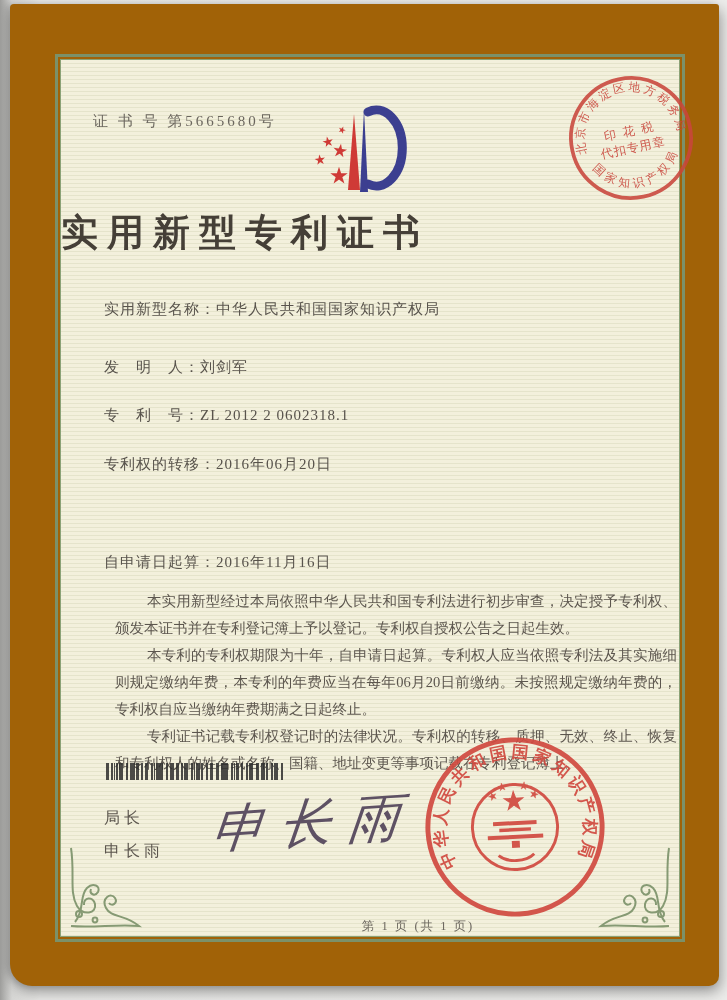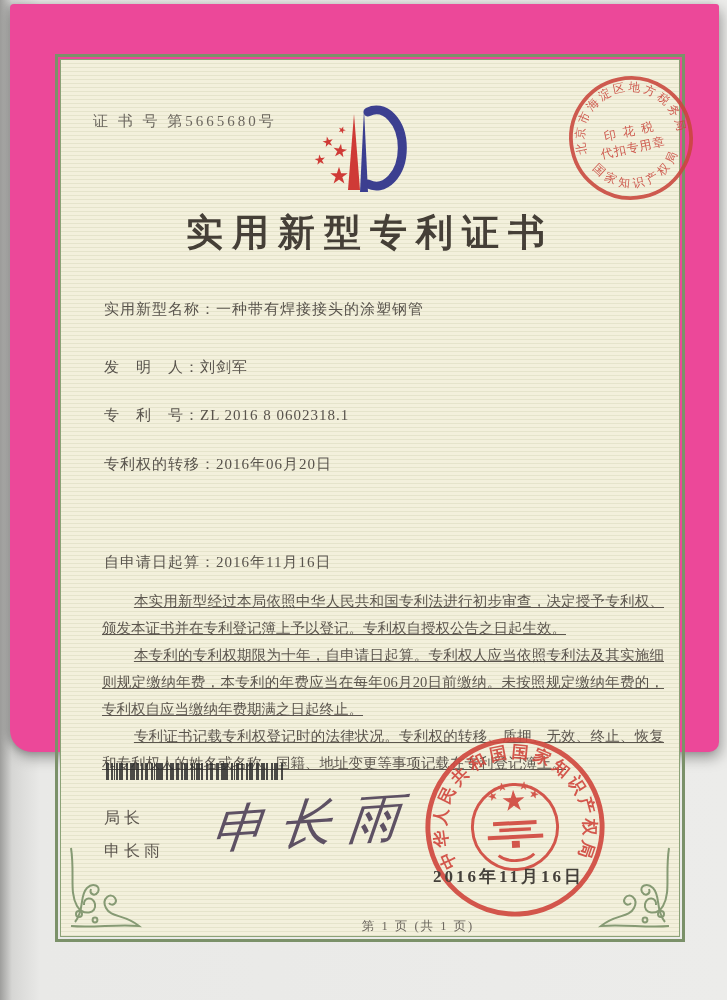--- a/index.html
+++ b/index.html
@@ -2,22 +2,22 @@
 <html><head>
 <meta charset="utf-8">
 <style>
   html,body{margin:0;padding:0;}
   body{
     width:727px;height:1000px;position:relative;overflow:hidden;
     background:linear-gradient(90deg,#9e9e9c 0,#d6d6d4 12px,#e9e9e7 40px,#ececea 100%);
     font-family:"Liberation Serif","DejaVu Serif",serif;
   }
   .page{
-    position:absolute;left:10px;top:4px;width:709px;height:748px;
-    background:#ec4899;
+    position:absolute;left:10px;top:4px;width:709px;height:982px;
+    background:#a16207;
     border-radius:4px 3px 10px 22px;
     box-shadow:2px 6px 14px rgba(0,0,0,.35), -4px 0 6px rgba(0,0,0,.15);
   }
   .frame{
     position:absolute;left:45px;top:50px;width:624px;height:882px;
     border:3px solid #7b9169;
   }
   .frame-inner{
     position:absolute;left:2px;top:2px;right:2px;bottom:2px;
     border:1px solid #8ba277;
@@ -28,29 +28,29 @@
   .cert-no{
     position:absolute;left:32px;top:52px;font-size:15px;color:#6b665e;
     letter-spacing:3px;
   }
   .logo{position:absolute;left:235px;top:28px;width:140px;height:112px;}
   .tax-stamp{
     position:absolute;left:495px;top:3px;width:150px;height:150px;
     transform:rotate(-12deg);opacity:.88;
   }
   .title{
-    position:absolute;left:0;top:148px;width:100%;text-align:center;
+    position:absolute;left:0;top:148px;width:100%;
     font-size:37px;font-weight:bold;color:#453f37;letter-spacing:9px;
     font-family:"DejaVu Serif","Liberation Serif",serif;
   }
   .field{position:absolute;left:43px;font-size:15px;color:#58534c;letter-spacing:1px;}
   .f0{top:240px;} .f1{top:298px;} .f2{top:346px;} .f3{top:395px;} .f4{top:444px;} .f5{top:493px;}
   .body-text{
-    position:absolute;left:41px;top:528px;width:562px;
-    font-size:14.5px;line-height:27px;color:#5c564e;text-align:justify;text-decoration:underline;
+    position:absolute;left:54px;top:528px;width:562px;
+    font-size:14.5px;line-height:27px;color:#5c564e;text-align:justify;
   }
   .body-text p{margin:0;text-indent:2.2em;}
   .barcode{
     position:absolute;left:45px;top:703px;width:178px;height:17px;opacity:.85;
     background:
       repeating-linear-gradient(90deg,#2e2e2e 0 2px,rgba(0,0,0,0) 2px 5px),
       repeating-linear-gradient(90deg,#2e2e2e 0 1px,rgba(0,0,0,0) 1px 8px),
       repeating-linear-gradient(90deg,#2e2e2e 0 3px,rgba(0,0,0,0) 3px 13px);
   }
   .director-title{position:absolute;left:43px;top:748px;font-size:16px;color:#5c564e;letter-spacing:4px;text-align:center;}
@@ -114,23 +114,23 @@
         </text>
         <text font-size="12.5" fill="#c9463c" letter-spacing="4">
           <textPath href="#taxBottom" startOffset="50%" text-anchor="middle">国家知识产权局</textPath>
         </text>
         <text x="80" y="77" font-size="13" fill="#c9463c" text-anchor="middle" letter-spacing="2">印 花 税</text>
         <text x="80" y="95" font-size="13" fill="#c9463c" text-anchor="middle" letter-spacing="1">代扣专用章</text>
       </svg>
 
       <div class="title">实用新型专利证书</div>
 
-      <div class="field f0">实用新型名称：一种带有焊接接头的涂塑钢管</div>
+      <div class="field f0">实用新型名称：中华人民共和国国家知识产权局</div>
       <div class="field f1">发　明　人：刘剑军</div>
-      <div class="field f2">专　利　号：ZL 2016 8 0602318.1</div>
+      <div class="field f2">专　利　号：ZL 2012 2 0602318.1</div>
       <div class="field f3">专利权的转移：2016年06月20日</div>
       <div class="field f5">自申请日起算：2016年11月16日</div>
 
       <div class="body-text">
         <p>本实用新型经过本局依照中华人民共和国专利法进行初步审查，决定授予专利权、颁发本证书并在专利登记簿上予以登记。专利权自授权公告之日起生效。</p>
         <p>本专利的专利权期限为十年，自申请日起算。专利权人应当依照专利法及其实施细则规定缴纳年费，本专利的年费应当在每年06月20日前缴纳。未按照规定缴纳年费的，专利权自应当缴纳年费期满之日起终止。</p>
         <p>专利证书记载专利权登记时的法律状况。专利权的转移、质押、无效、终止、恢复和专利权人的姓名或名称、国籍、地址变更等事项记载在专利登记簿上。</p>
       </div>
 
       <div class="barcode"></div>
@@ -154,21 +154,20 @@
           <use href="#star" transform="translate(89,59) scale(0.42) rotate(-8)"></use>
           <use href="#star" transform="translate(111,59) scale(0.42) rotate(8)"></use>
           <use href="#star" transform="translate(121,68) scale(0.42) rotate(20)"></use>
           <rect x="78" y="94" width="44" height="4" stroke="none"></rect>
           <rect x="84" y="101" width="32" height="3.5" stroke="none"></rect>
           <rect x="72" y="108" width="56" height="4" stroke="none"></rect>
           <rect x="96" y="114" width="8" height="7" stroke="none"></rect>
           <path d="M82,128 A22,14 0 0 0 118,128" fill="none" stroke-width="3"></path>
         </g>
       </svg>
-      <div class="seal-date">2016年11月16日</div>
 
       <div class="footer">第 1 页 (共 1 页)</div>
 
       <svg class="ornament orn-left" viewBox="0 0 78 86">
         <g fill="none" stroke="#7b9169" stroke-width="2">
           <path d="M6,4 C10,30 4,48 12,62 C18,72 32,70 30,60 C28,52 18,53 19,61"></path>
           <path d="M6,82 C28,84 52,80 74,82 C60,70 46,74 41,64 C36,54 46,48 50,54 C53,59 47,63 44,59"></path>
           <path d="M10,78 C20,66 14,52 22,44 C28,38 36,42 33,48 C30,53 24,50 26,45"></path>
           <circle cx="14" cy="70" r="3"></circle>
           <circle cx="30" cy="76" r="2.4"></circle>

